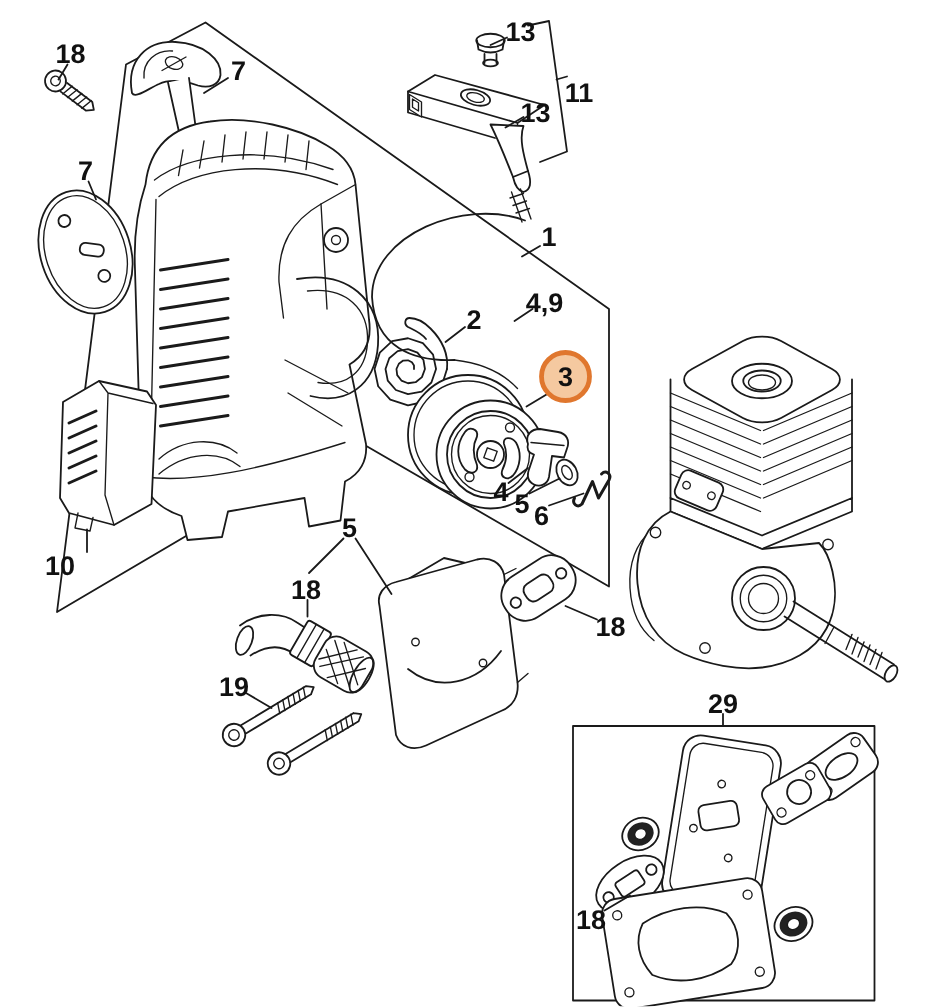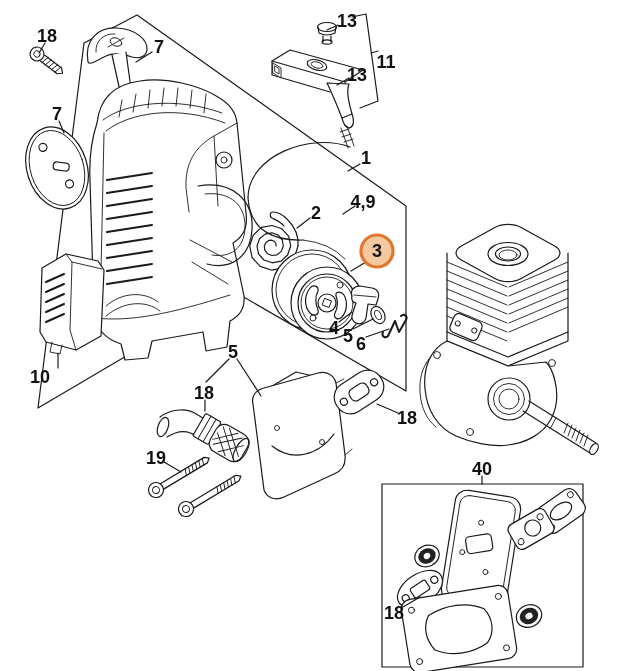--- a/index.html
+++ b/index.html
@@ -396,15 +396,15 @@
   <div class="lbl" style="left:316px;top:213px">2</div>
   <div class="lbl" style="left:377px;top:251px">3</div>
   <div class="lbl" style="left:334px;top:328px">4</div>
   <div class="lbl" style="left:348px;top:336px">5</div>
   <div class="lbl" style="left:361px;top:344px">6</div>
   <div class="lbl" style="left:40px;top:377px">10</div>
   <div class="lbl" style="left:233px;top:352px">5</div>
   <div class="lbl" style="left:204px;top:393px">18</div>
   <div class="lbl" style="left:156px;top:458px">19</div>
   <div class="lbl" style="left:407px;top:418px">18</div>
-  <div class="lbl" style="left:482px;top:469px">40</div>
+  <div class="lbl" style="left:482px;top:469px">29</div>
   <div class="lbl" style="left:394px;top:613px">18</div>
 </div>
 
 </body></html>

